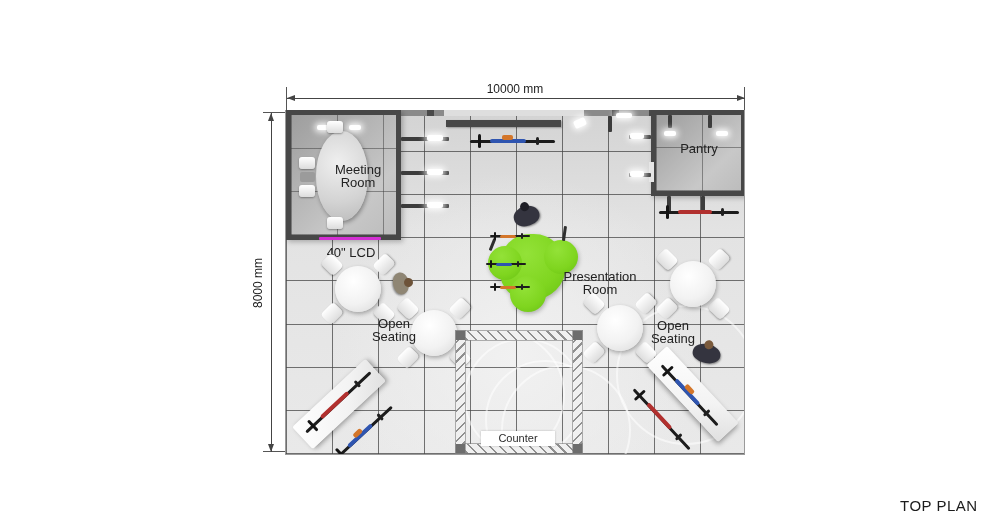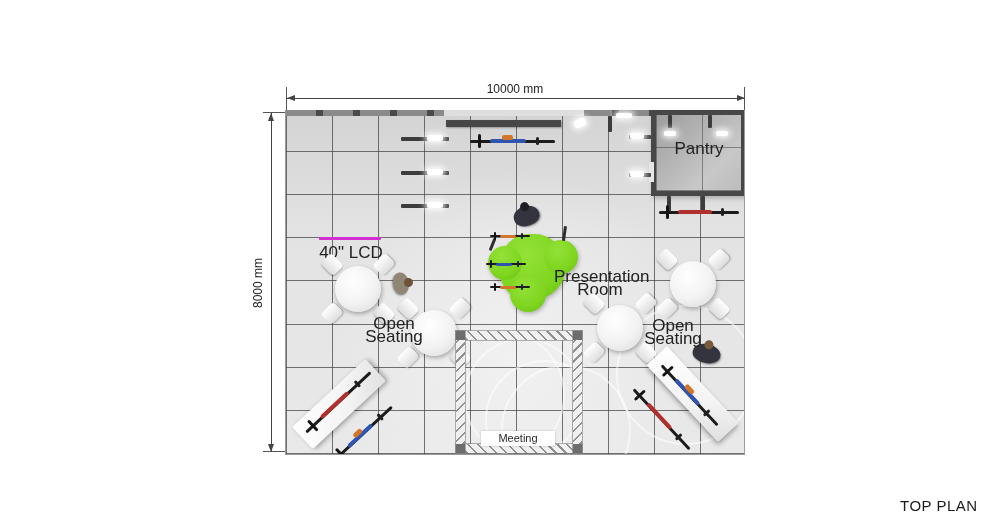--- a/index.html
+++ b/index.html
@@ -103,21 +103,21 @@
   .dim-line-v{position:absolute;width:1px;background:#444;}
   .tick-v{position:absolute;width:1px;background:#555;}
   .tick-h{position:absolute;height:1px;background:#555;}
   .arr{position:absolute;width:0;height:0;}
   .arr.left {border-top:3px solid transparent;border-bottom:3px solid transparent;border-right:8px solid #444;}
   .arr.right{border-top:3px solid transparent;border-bottom:3px solid transparent;border-left:8px solid #444;}
   .arr.up   {border-left:3px solid transparent;border-right:3px solid transparent;border-bottom:8px solid #444;}
   .arr.down {border-left:3px solid transparent;border-right:3px solid transparent;border-top:8px solid #444;}
 
   
-  .lbl{position:absolute;font-size:17px;line-height:13px;text-align:center;color:#222;}
+  .lbl{position:absolute;font-size:13px;line-height:13px;text-align:center;color:#222;}
   .dim-lbl{position:absolute;font-size:12px;color:#222;text-align:center;}
   .dim-lbl.rot{transform:translate(-50%,-50%) rotate(-90deg);white-space:nowrap;}
   .title-lbl{position:absolute;font-size:15px;color:#1c1c1c;letter-spacing:.5px;}
 </style>
 </head>
 <body>
 
 <div class="canvas">
 
   <div class="tick-v" style="left:286px;top:87px;height:23px;"></div>
@@ -149,20 +149,31 @@
     <div class="stub-v" style="left:322px;top:6px;height:16px;"></div>
 
     <div class="bike blue" style="left:184px;top:24px;width:85px;">
       <span class="wheels"></span>
       <span class="frame"></span>
       <span class="bar-front"></span>
       <span class="bar-rear"></span>
       <span class="rider"></span>
     </div>
 
+    <div class="room" style="left:0;top:0;width:115px;height:130px;">
+      <div class="glow" style="left:26px;top:10px;width:12px;height:5px;"></div>
+      <div class="glow" style="left:58px;top:10px;width:12px;height:5px;"></div>
+      <div class="oval-table" style="left:25px;top:16px;width:52px;height:90px;"></div>
+      <div class="mchair" style="left:36px;top:6px;"></div>
+      <div class="mchair" style="left:8px;top:42px;"></div>
+      <div class="mchair" style="left:8px;top:70px;"></div>
+      <div class="mchair" style="left:36px;top:102px;"></div>
+      <div class="mcabinet" style="left:9px;top:57px;width:15px;height:10px;"></div>
+      <div class="lbl" style="left:36px;top:48px;width:62px;">Meeting Room</div>
+    </div>
 
     <div class="stub-h" style="left:115px;top:27px;width:48px;"></div>
     <div class="stub-h" style="left:115px;top:61px;width:48px;"></div>
     <div class="stub-h" style="left:115px;top:94px;width:48px;"></div>
     <div class="glow" style="left:141px;top:25px;width:16px;height:6px;"></div>
     <div class="glow" style="left:141px;top:59px;width:16px;height:6px;"></div>
     <div class="glow" style="left:141px;top:92px;width:16px;height:6px;"></div>
 
     <div class="lcd-line" style="left:33px;top:127px;width:62px;"></div>
     <div class="lbl" style="left:25px;top:136px;width:80px;">40" LCD</div>
@@ -270,21 +281,21 @@
       </div>
       <div class="truss-bar h" style="top:0;"></div>
       <div class="truss-bar h" style="bottom:0;"></div>
       <div class="truss-bar v" style="left:0;"></div>
       <div class="truss-bar v" style="right:0;"></div>
       <div class="truss-corner" style="left:0;top:0;"></div>
       <div class="truss-corner" style="right:0;top:0;"></div>
       <div class="truss-corner" style="left:0;bottom:0;"></div>
       <div class="truss-corner" style="right:0;bottom:0;"></div>
     </div>
-    <div class="counter-label" style="left:195px;top:321px;width:74px;height:15px;">Meeting</div>
+    <div class="counter-label" style="left:195px;top:321px;width:74px;height:15px;">Counter</div>
 
     <div class="platform" style="left:3px;top:279px;width:100px;height:30px;transform:rotate(-43deg);"></div>
     <div class="bike red" style="left:8px;top:285px;width:88px;transform:rotate(-43deg);">
       <span class="wheels"></span>
         <span class="frame"></span>
         <span class="bar-front"></span>
         <span class="bar-rear"></span>
     </div>
     <div class="bike blue" style="left:38px;top:316px;width:78px;transform:rotate(-43deg);">
       <span class="wheels"></span>

